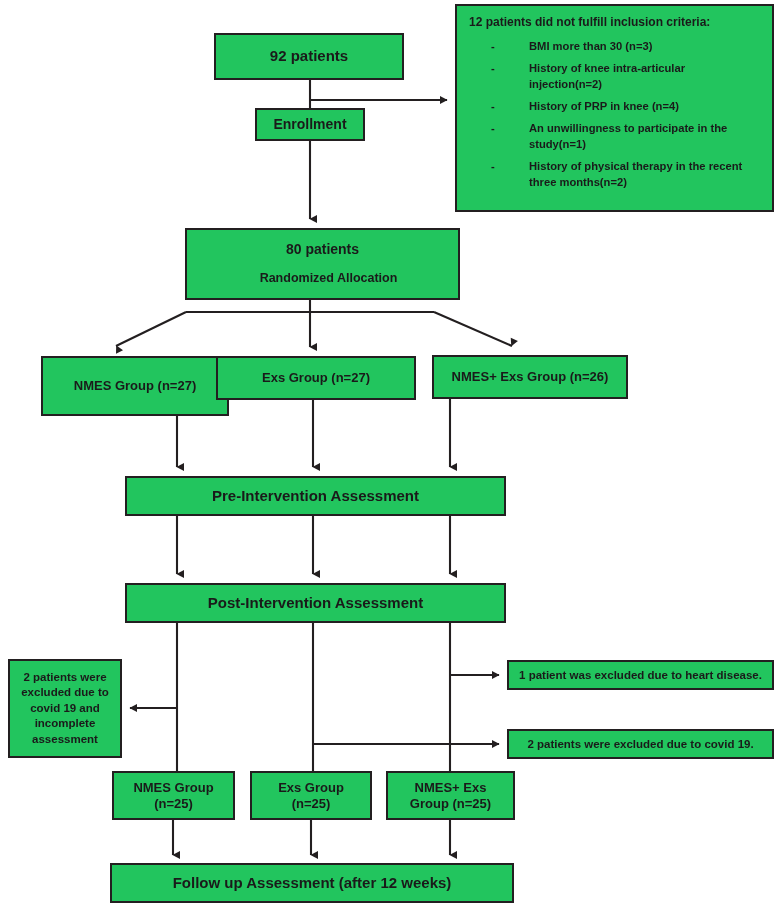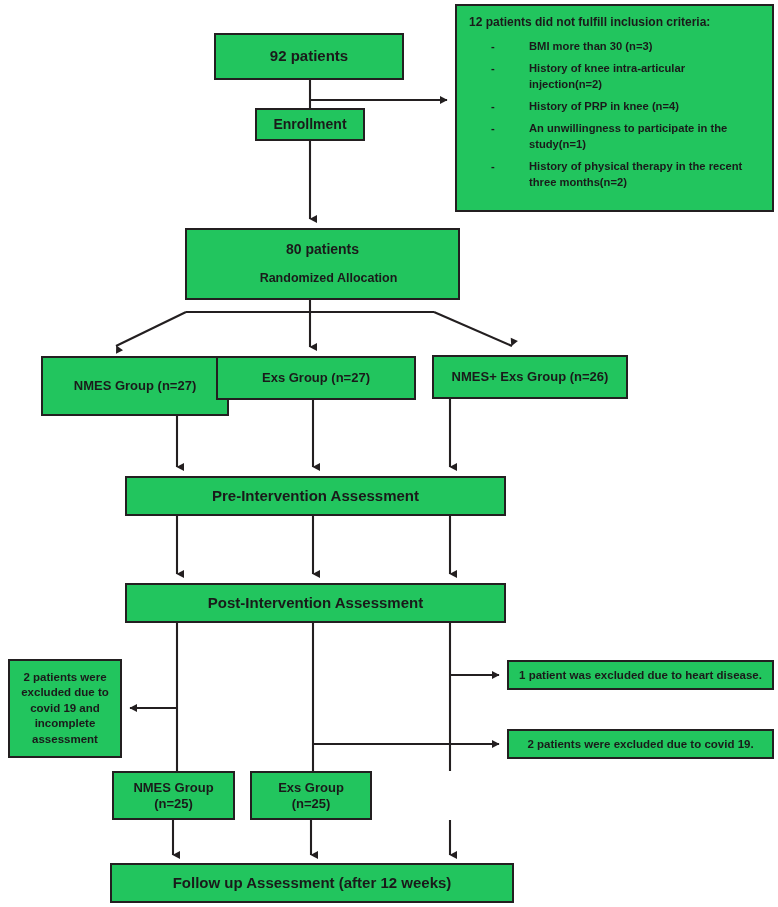--- a/index.html
+++ b/index.html
@@ -222,18 +222,22 @@
   <div class="box" id="box-g1-post">
     <span class="line">NMES Group</span>
     <span class="line">(n=25)</span>
   </div>
 
   <div class="box" id="box-g2-post">
     <span class="line">Exs Group</span>
     <span class="line">(n=25)</span>
   </div>
 
+  <div class="box" id="box-g3-post">
+    <span class="line">NMES+ Exs</span>
+    <span class="line">Group (n=25)</span>
+  </div>
 
   <div class="box" id="box-followup">
     <span class="line">Follow up Assessment (after 12 weeks)</span>
   </div>
 
 </div>
 
 </body></html>

